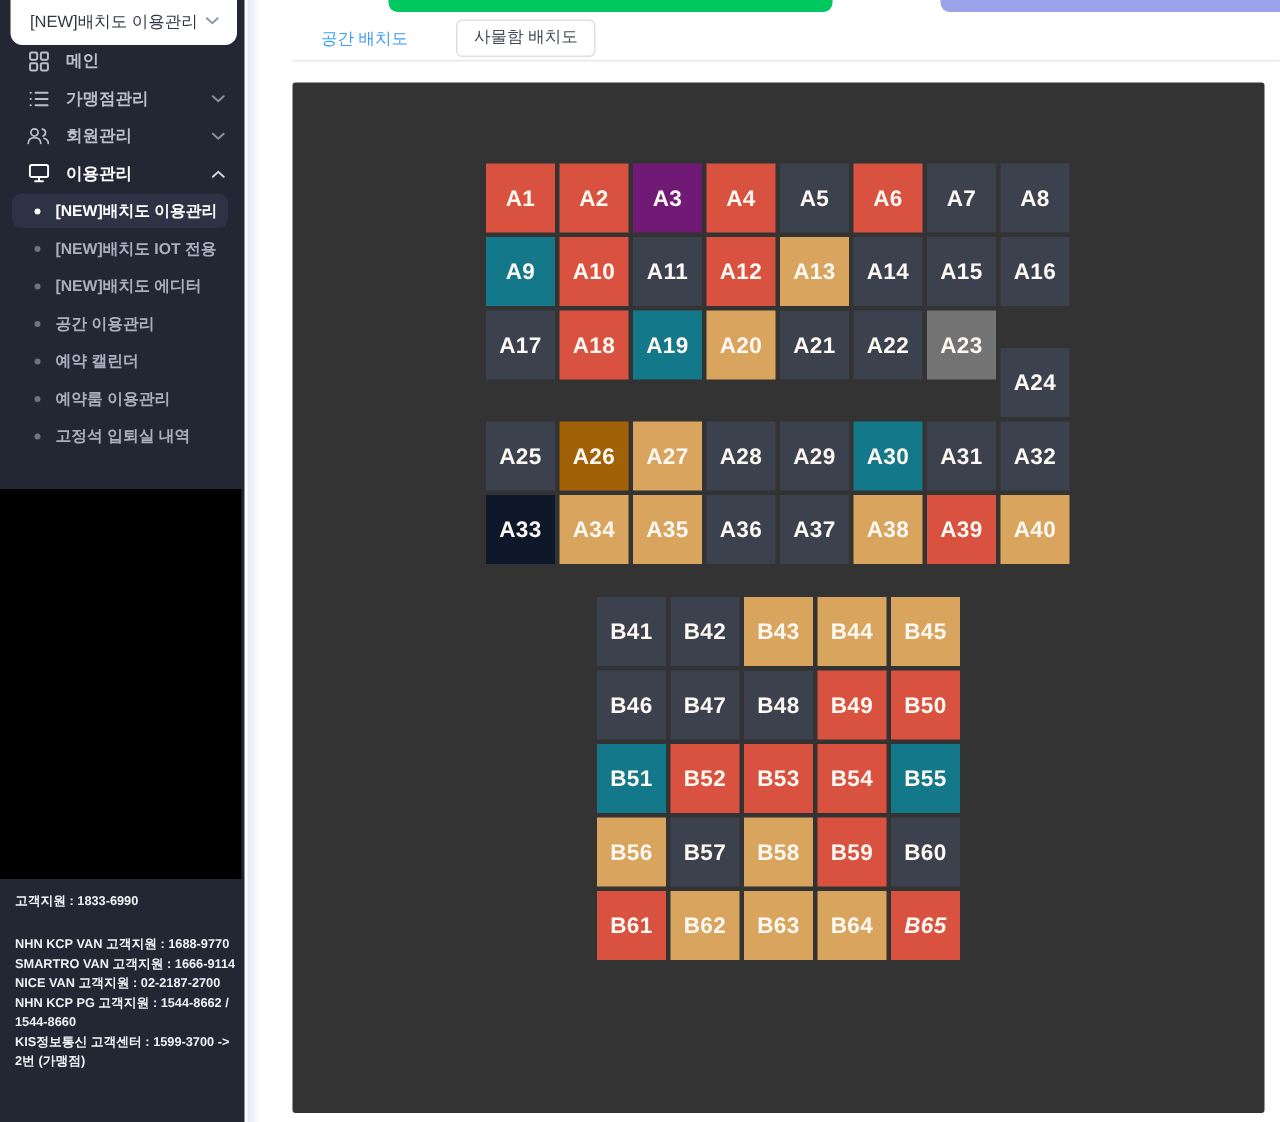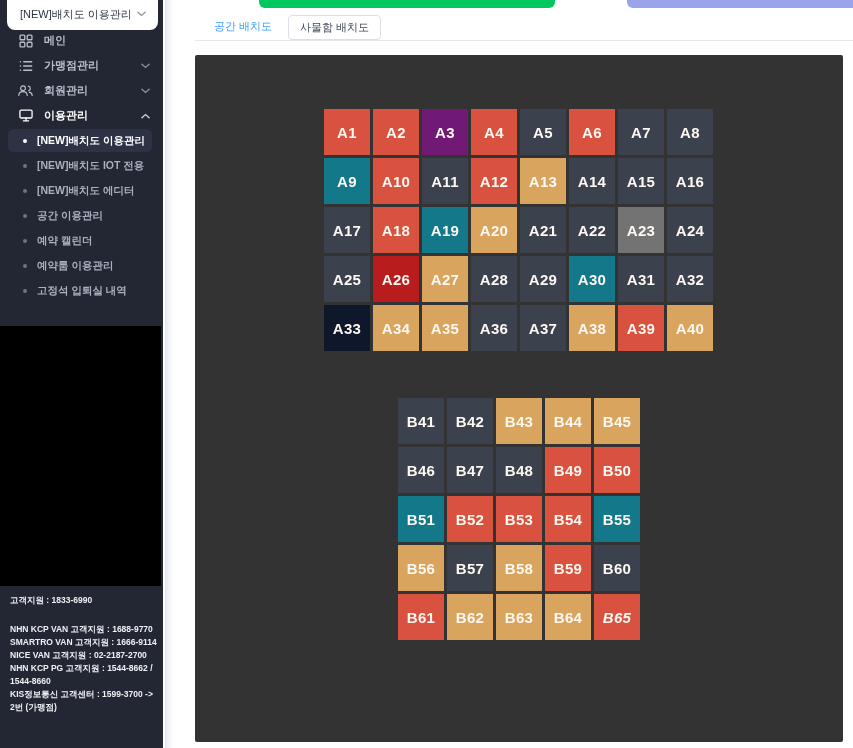--- a/index.html
+++ b/index.html
@@ -50,27 +50,27 @@
           background:#ffffff; }
   .gutter { position:absolute; left:0; top:0; width:8px; height:100%;
             background:linear-gradient(to right, #e2e7f1, #ffffff); }
 
   .btn-green  { position:absolute; left:94px;  top:-20px; width:296px; height:28px;
                 border-radius:6px; cursor:pointer; }
   .btn-purple { position:absolute; left:462px; top:-20px; width:245px; height:28px;
                 border-radius:6px; cursor:pointer; }
 
   .tabbar { position:absolute; left:30px; top:13px; width:658px; height:28px;
-            border-bottom:1px solid #e6e8ee; display:flex; align-items:flex-end;
+            border-bottom:1px solid #e6e8ee; display:flex; align-items:flex-start;
             padding-left:8px; }
   .tab { font-size:11px; padding:0 11px; height:27px; line-height:27px;
          cursor:pointer; color:#434a56; }
   .tab.selected { color:#3f9dfc; }
   .tab.boxed { border:1px solid #dcdfe6; border-radius:4px; background:#fff;
-               height:25px; line-height:23px; margin-left:5px; }
+               height:25px; line-height:23px; margin-left:21px; }
 
   .panel { position:absolute; left:30px; top:55px; width:648px; height:687px;
            background:#333333; border-radius:2px; }
   .grid { position:absolute; display:grid; gap:3px; }
   .grid-a { left:129px; top:54px;  grid-template-columns:repeat(8,46px); }
   .grid-b { left:203px; top:343px; grid-template-columns:repeat(5,46px); }
   .seat { width:46px; height:46px; display:flex; align-items:center;
           justify-content:center; color:#fdf8f2; font-weight:bold; font-size:15px;
           letter-spacing:.3px; cursor:pointer; user-select:none; }
 </style>
@@ -225,23 +225,23 @@
         <div class="seat" style="background: rgb(60, 65, 78);">A14</div>
         <div class="seat" style="background: rgb(60, 65, 78);">A15</div>
         <div class="seat" style="background: rgb(60, 65, 78);">A16</div>
         <div class="seat" style="background: rgb(60, 65, 78);">A17</div>
         <div class="seat" style="background: rgb(217, 81, 63);">A18</div>
         <div class="seat" style="background: rgb(19, 121, 138);">A19</div>
         <div class="seat" style="background: rgb(217, 164, 94);">A20</div>
         <div class="seat" style="background: rgb(60, 65, 78);">A21</div>
         <div class="seat" style="background: rgb(60, 65, 78);">A22</div>
         <div class="seat" style="background: #737373;">A23</div>
-        <div class="seat" style="background: rgb(60, 65, 78);">A24</div>
+        <div class="seat" style="background: rgb(60, 65, 78); margin-top: 25px;">A24</div>
         <div class="seat" style="background: rgb(60, 65, 78);">A25</div>
-        <div class="seat" style="background: #b91c1c;">A26</div>
+        <div class="seat" style="background: #a16207;">A26</div>
         <div class="seat" style="background: rgb(217, 164, 94);">A27</div>
         <div class="seat" style="background: rgb(60, 65, 78);">A28</div>
         <div class="seat" style="background: rgb(60, 65, 78);">A29</div>
         <div class="seat" style="background: rgb(19, 121, 138);">A30</div>
         <div class="seat" style="background: rgb(60, 65, 78);">A31</div>
         <div class="seat" style="background: rgb(60, 65, 78);">A32</div>
         <div class="seat" style="background: #0f172a;">A33</div>
         <div class="seat" style="background: rgb(217, 164, 94);">A34</div>
         <div class="seat" style="background: rgb(217, 164, 94);">A35</div>
         <div class="seat" style="background: rgb(60, 65, 78);">A36</div>

